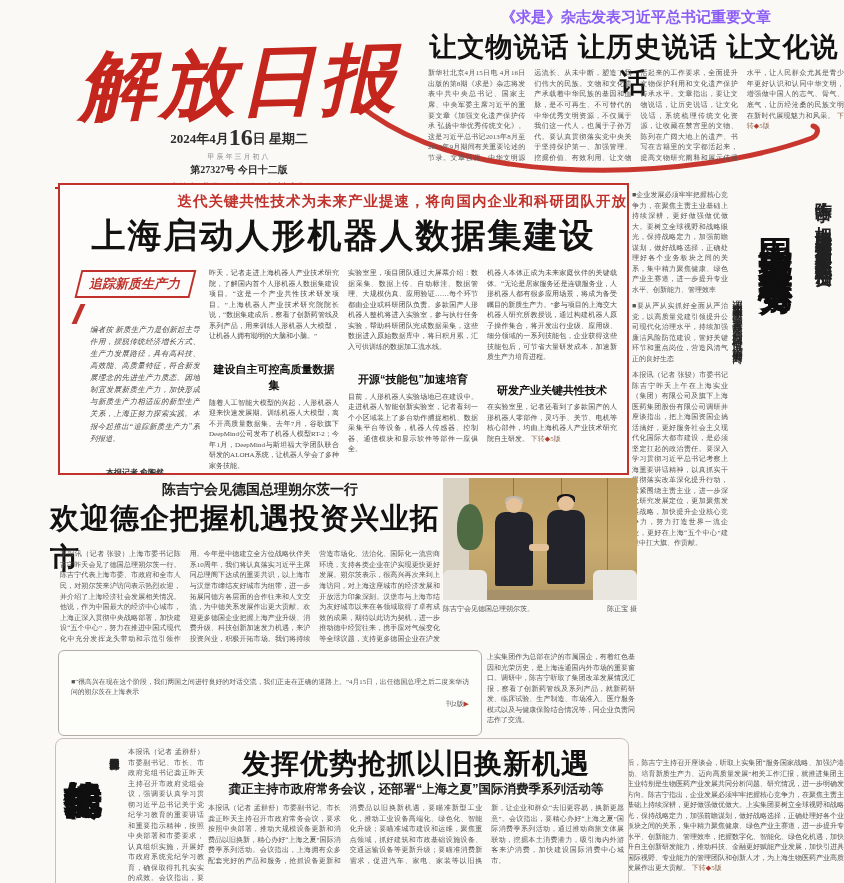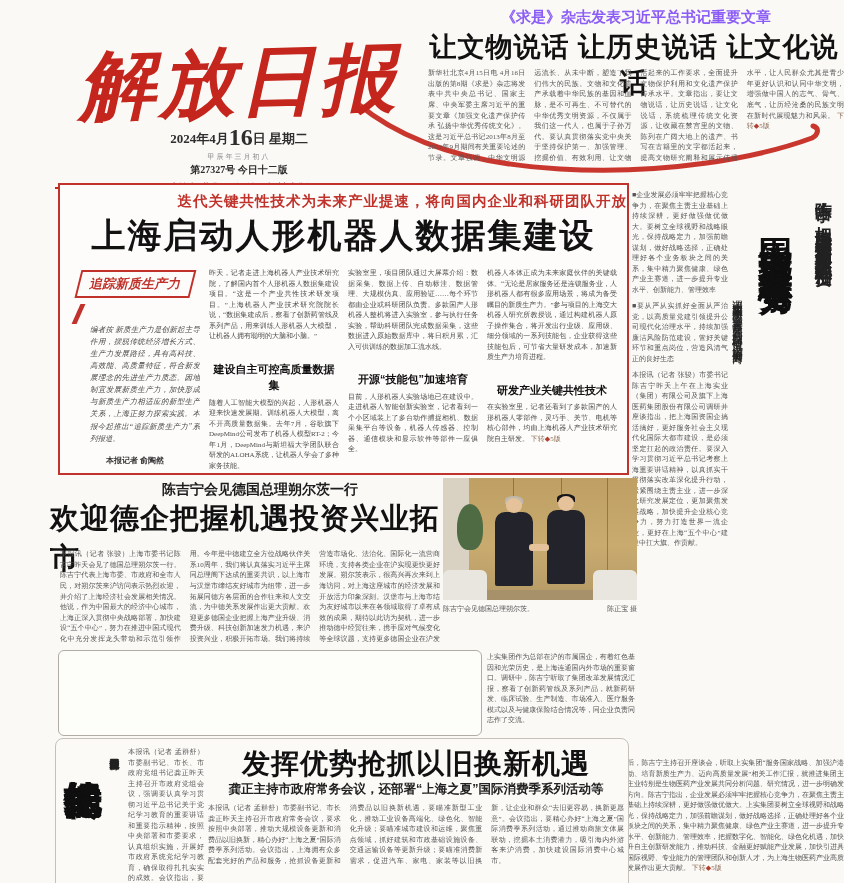--- a/index.html
+++ b/index.html
@@ -37,21 +37,21 @@
   .rb-kicker{margin-top:7px;text-align:right;color:#c0322b;font-size:14.5px;font-weight:700;letter-spacing:1px;}
   .rb-headline{text-align:center;font-size:34px;font-weight:900;color:#121212;letter-spacing:2px;margin-top:2px;}
   .rb-cols{display:flex;gap:9px;margin:9px 10px 0 10px;height:206px;overflow:hidden;}
   .rb-col{flex:1;font-size:7px;line-height:1.5;color:#4c4c4c;overflow:hidden;}
   .rb-subhead{font-size:11px;font-weight:800;color:#111;text-align:center;margin:19px 0 4px 0;}
   .series-tag{display:inline-block;border:2px solid #c0322b;color:#c0322b;font-weight:800;font-size:13px;
               padding:2px 10px;transform:skewX(-14deg);margin:2px 0 6px 8px;white-space:nowrap;}
   .tag-slash{display:inline-block;width:5px;height:20px;background:#c0322b;transform:skewX(-24deg);
              vertical-align:-5px;margin-left:6px;}
   .editor-note{font-style:italic;font-size:7.5px;line-height:1.62;color:#4a4a4a;margin-left:20px;}
-  .reporter{text-align:center;font-size:8px;font-weight:700;color:#333;margin-top:10px;}
+  .reporter{text-align:center;font-size:8px;font-weight:700;color:#333;margin-top:22px;}
 
   
   .soe-bullets{left:632px;top:190px;width:96px;height:558px;font-size:7px;line-height:1.5;color:#555;overflow:hidden;}
   .soe-bullets p{margin:0 0 6px 0;}
   .v-sub{left:726px;top:292px;height:468px;width:22px;writing-mode:vertical-rl;font-size:10.5px;
          letter-spacing:1px;color:#222;line-height:22px;}
   .v-headline{left:748px;top:212px;height:560px;width:56px;writing-mode:vertical-rl;font-size:34px;
               font-weight:900;color:#0f0f0f;letter-spacing:3px;line-height:56px;}
   .v-kicker{left:804px;top:188px;height:534px;width:38px;writing-mode:vertical-rl;font-size:17px;
             font-weight:600;color:#222;letter-spacing:2px;line-height:38px;}
@@ -205,20 +205,26 @@
       <div class="ph-head"></div>
     </div>
     <div class="ph-hand"></div>
   </div>
   <div class="abs ph-caption">
     <span>陈吉宁会见德国总理朔尔茨。</span>
     <span>陈正宝 摄</span>
   </div>
 
   <div class="abs quote-box">
+    <div class="q-note just">
+      <span>■“很高兴在现在这个阶段，我们两国之间进行良好的对话交流，我们正走在正确的道路上。”4月15日，出任德国总理之后二度来华访问的朔尔茨在上海表示</span>
+      <span class="q-jump">
+        <span>刊2版</span><span class="tri">▶</span>
+      </span>
+    </div>
   </div>
 
   <div class="abs bottom-box">
     <div class="disc-vhead sans">把铁的纪律转</div>
     <div class="disc-vsub">龚正主持会议部署开展市政府系统党纪学习教育</div>
     <div class="disc-body just">本报讯（记者 孟群舒）市委副书记、市长、市政府党组书记龚正昨天主持召开市政府党组会议，强调要认真学习贯彻习近平总书记关于党纪学习教育的重要讲话和重要指示精神，按照中央部署和市委要求，认真组织实施，开展好市政府系统党纪学习教育，确保取得扎扎实实的成效。会议指出，要切实提高站位，深刻认识…</div>
     <div class="rn-headline sans">发挥优势抢抓以旧换新机遇</div>
     <div class="rn-sub sans">龚正主持市政府常务会议，还部署“上海之夏”国际消费季系列活动等</div>
     <div class="rn-body just">本报讯（记者 孟群舒）市委副书记、市长龚正昨天主持召开市政府常务会议，要求按照中央部署，推动大规模设备更新和消费品以旧换新，精心办好“上海之夏”国际消费季系列活动。会议指出，上海拥有众多配套完好的产品和服务，抢抓设备更新和消费品以旧换新机遇，要瞄准新型工业化，推动工业设备高端化、绿色化、智能化升级；要瞄准城市建设和运维，聚焦重点领域，抓好建筑和市政基础设施设备、交通运输设备等更新升级；要瞄准消费新需求，促进汽车、家电、家装等以旧换新，让企业和群众“去旧更容易，换新更愿意”。会议指出，要精心办好“上海之夏”国际消费季系列活动，通过推动商旅文体展联动，挖掘本土消费潜力，吸引海内外游客来沪消费，加快建设国际消费中心城市。</div>
   </div>

